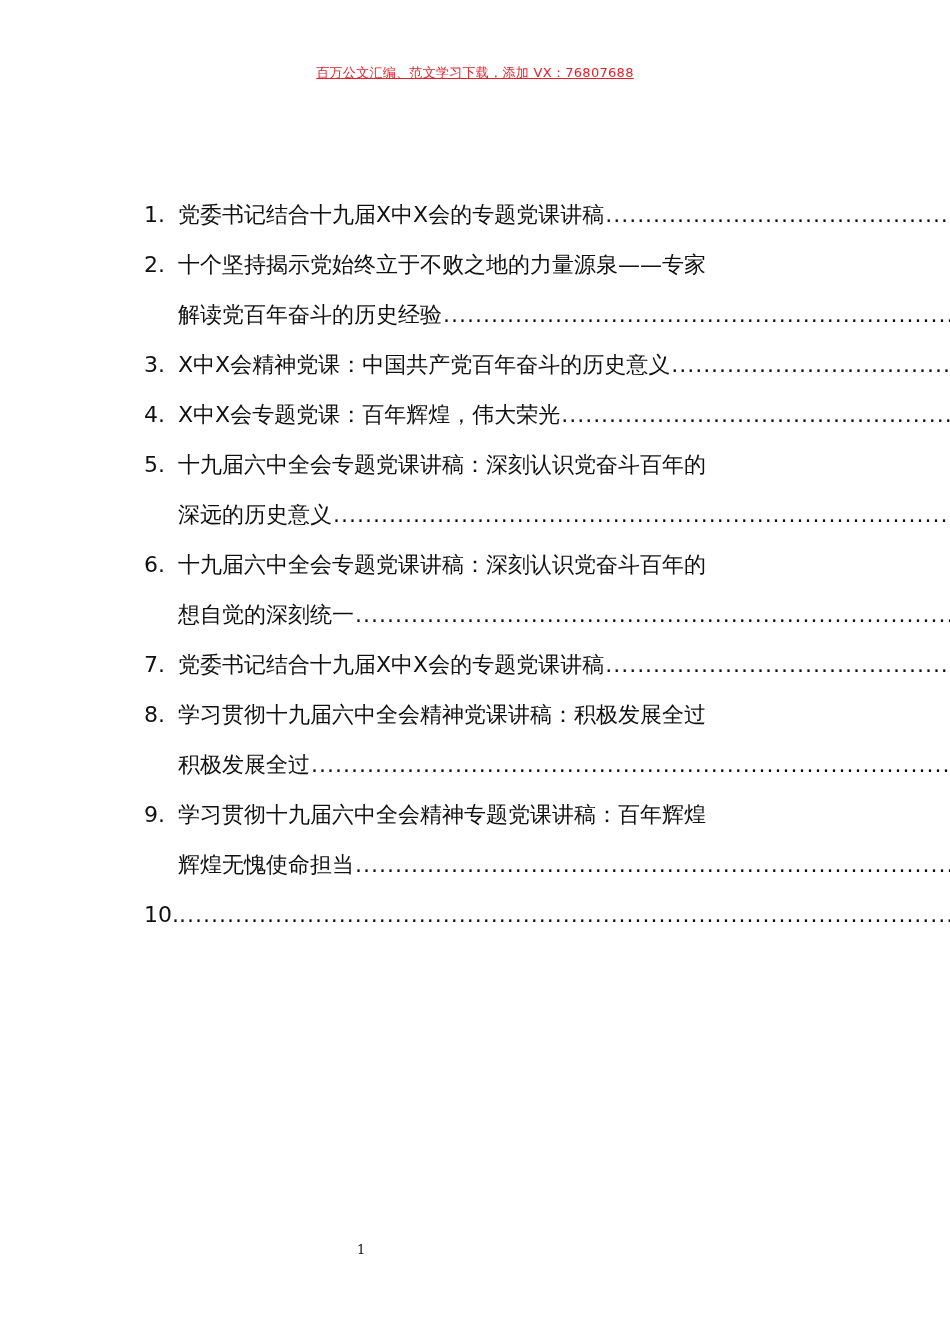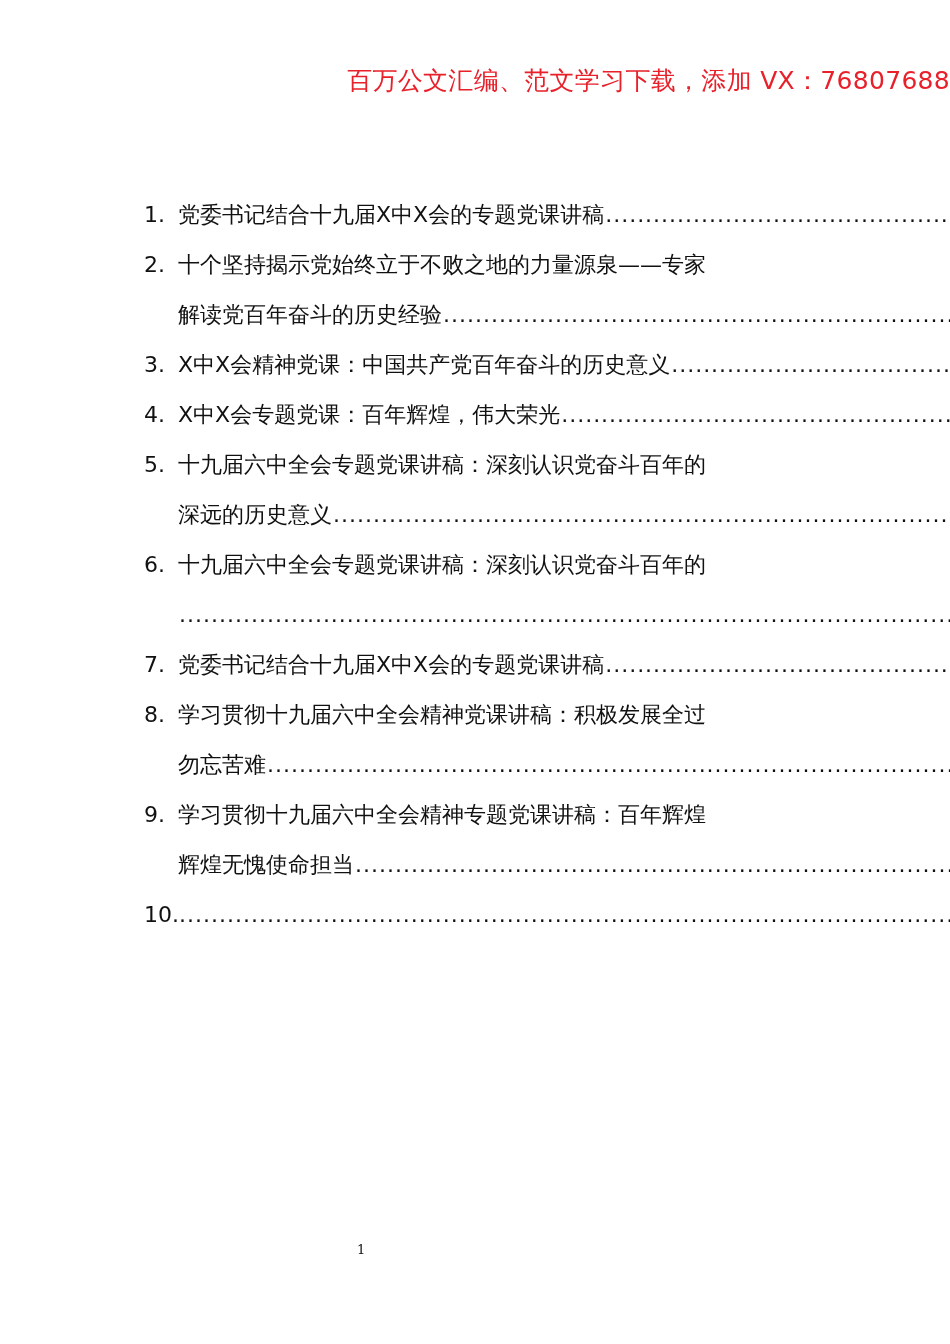--- a/index.html
+++ b/index.html
@@ -1,19 +1,19 @@
 <!DOCTYPE html>
 <html><head>
 <meta charset="utf-8">
 <style>
   html, body { margin: 0; padding: 0; background: #ffffff; }
   body { width: 950px; height: 1344px; position: relative; overflow: hidden;
          font-family: "DejaVu Sans", "Liberation Sans", sans-serif; color: #111; }
-  .header { position: absolute; top: 64px; left: 0; width: 950px; text-align: right;
-            font-size: 25px; color: #e8202a; letter-spacing: 0.3px; }
+  .header { position: absolute; top: 64px; left: 0; width: 950px; text-align: center;
+            font-size: 13px; color: #e8202a; letter-spacing: 0.3px; text-decoration: underline; }
   .toc { position: absolute; top: 190px; left: 144px; width: 662px; }
   .entry { display: flex; align-items: flex-start; font-size: 22px; line-height: 50px; }
   .num { width: 34px; flex: none; }
   .body { flex: 1; }
   .line { display: flex; align-items: baseline; white-space: nowrap; }
   .title { flex: none; }
   .dots { flex: 1; overflow: hidden; white-space: nowrap; letter-spacing: 1px; margin: 0 1px; }
   .dots::after { content: "................................................................................................................................................................"; }
   .footer { position: absolute; top: 1242px; left: 357px; font-size: 13px;
             font-family: "DejaVu Serif", "Liberation Serif", serif; color: #111; }
@@ -81,20 +81,21 @@
     </div>
   </div>
 
   <div class="entry">
     <span class="num">6.</span>
     <div class="body">
       <div class="line">
           <span class="title">十九届六中全会专题党课讲稿：深刻认识党奋斗百年的</span>
         </div>
       <div class="line">
+          <span class="title">想自觉的深刻统一</span>
           <span class="dots"></span>
         </div>
     </div>
   </div>
 
   <div class="entry">
     <span class="num">7.</span>
     <div class="body">
       <div class="line">
           <span class="title">党委书记结合十九届X中X会的专题党课讲稿</span>
@@ -103,21 +104,21 @@
     </div>
   </div>
 
   <div class="entry">
     <span class="num">8.</span>
     <div class="body">
       <div class="line">
           <span class="title">学习贯彻十九届六中全会精神党课讲稿：积极发展全过</span>
         </div>
       <div class="line">
-          <span class="title">勿忘苦难</span>
+          <span class="title">积极发展全过</span>
           <span class="dots"></span>
         </div>
     </div>
   </div>
 
   <div class="entry">
     <span class="num">9.</span>
     <div class="body">
       <div class="line">
           <span class="title">学习贯彻十九届六中全会精神专题党课讲稿：百年辉煌</span>

